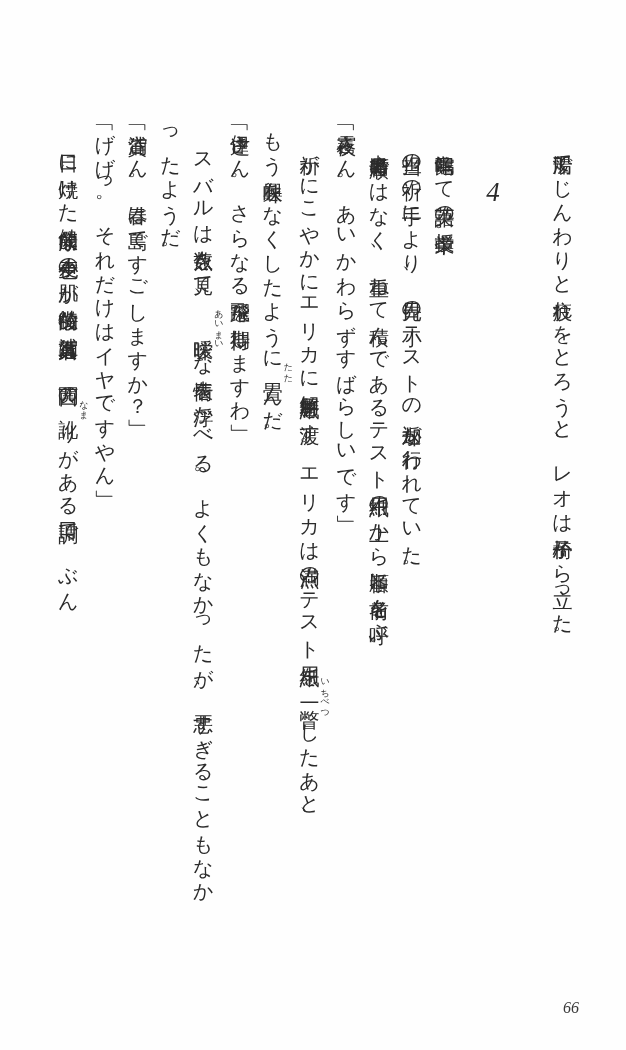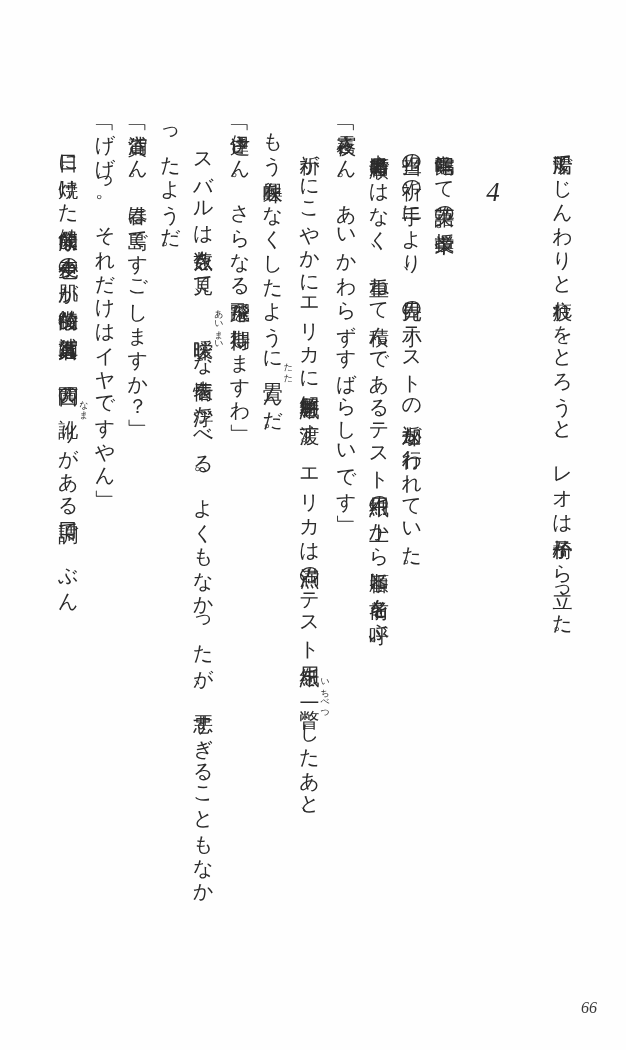--- a/index.html
+++ b/index.html
@@ -56,21 +56,21 @@
     font-style: italic;
     font-size: 27px;
     line-height: 32px;
     color: #2b2b2b;
   }
   .page-number {
     position: absolute;
     left: 563px;
     top: 997px;
     width: 34px;
-    text-align: right;
+    text-align: left;
     font-style: italic;
     font-size: 16px;
     line-height: 22px;
     color: #3a3a3a;
   }
   ruby { ruby-align: center; }
   rt {
     font-size: 9px;
     letter-spacing: 0;
     font-family: "Liberation Serif", "DejaVu Serif", serif;

